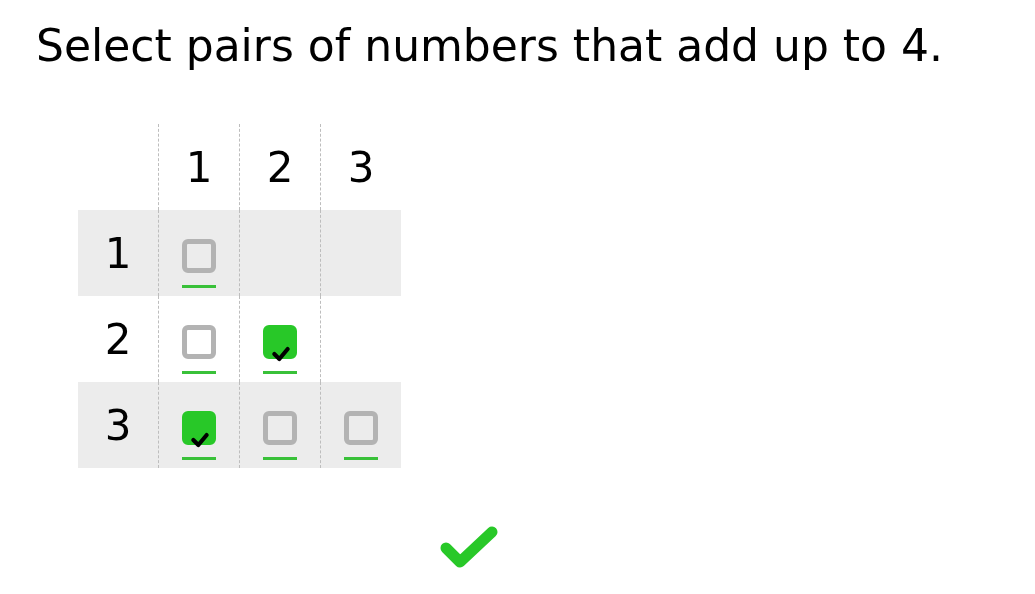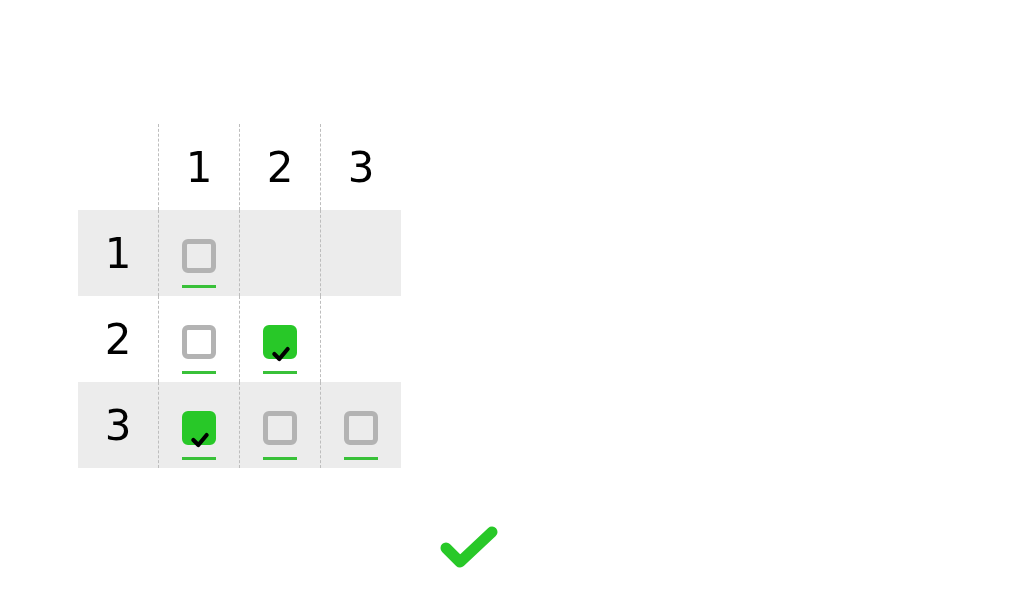--- a/index.html
+++ b/index.html
@@ -98,20 +98,21 @@
     top: 524px;
     left: 440px;
     cursor: pointer;
   }
 </style>
 </head>
 <body>
 
 <div class="canvas">
 
+  <div class="prompt">Select pairs of numbers that add up to 4.</div>
 
   <div class="grid-wrap">
     <table class="grid">
 
       <tbody>
           <tr>
         <td class="no-left"></td>
         <td>1</td>
         <td>2</td>
         <td>3</td>

